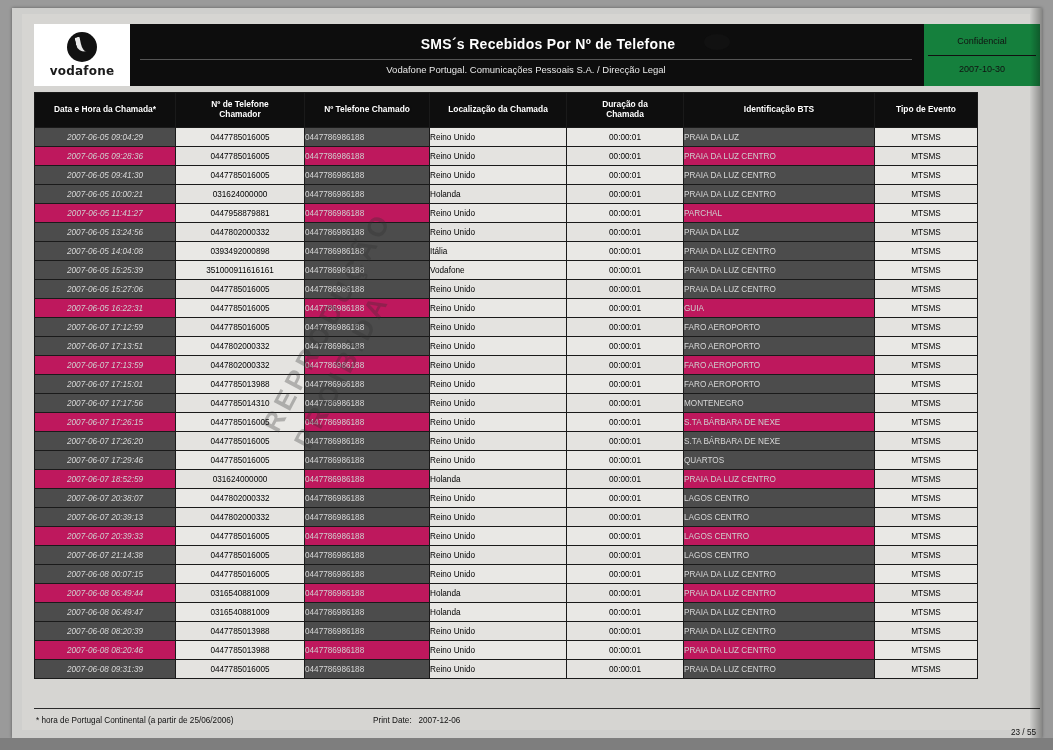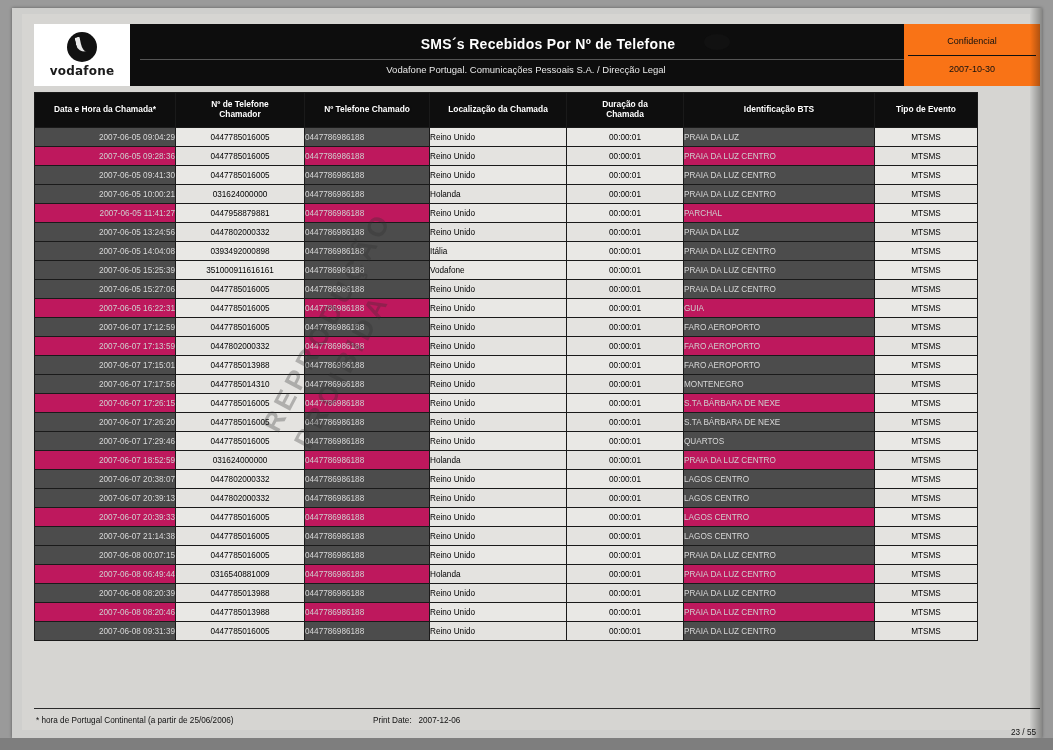--- a/index.html
+++ b/index.html
@@ -102,22 +102,22 @@
   .title-rule {
     position: absolute;
     left: 10px; right: 10px;
     top: 35px;
     height: 1px;
     background: #555;
   }
   .conf-box {
     position: absolute;
     right: 0; top: 0;
-    width: 136px; height: 62px;
-    background: #f97316;
+    width: 116px; height: 62px;
+    background: #15803d;
     color: #111;
     font-size: 9px;
     text-align: center;
   }
   .conf-box .c1 { margin-top: 12px; }
   .conf-box .c2 { margin-top: 18px; }
   .conf-rule {
     position: absolute;
     left: 4px; right: 4px; top: 31px;
     height: 1px; background: #111;
@@ -165,21 +165,21 @@
     text-align: center;
     height: 34px;
     line-height: 1.15;
     padding: 0 16px;
   }
   
   th.smudge {
     color: #3a3a3a;
     text-shadow: 0 0 2px #000;
   }
-  td.c-dt   { width: 108px; padding-left: 3px; text-align: right; }
+  td.c-dt   { width: 108px; padding-left: 3px; text-align: center; font-style: italic; }
   td.c-from { width: 96px;  text-align: center; }
   td.c-to   { width: 92px;  text-align: left; }
   td.c-loc  { width: 104px; padding-left: 4px; text-align: left; }
   td.c-dur  { width: 84px;  text-align: center; }
   td.c-bts  { width: 158px; padding-left: 4px; text-align: left; }
   td.c-ev   { width: 70px;  text-align: center; }
 
   
   td.dark {
     background: #4c4c4c;
@@ -376,20 +376,29 @@
             </tr>
             <tr class="row-alt">
               <td class="c-dt dark">2007-06-07 17:12:59</td>
               <td class="c-from light">0447785016005</td>
               <td class="c-to dark">0447786986188</td>
               <td class="c-loc light">Reino Unido</td>
               <td class="c-dur light">00:00:01</td>
               <td class="c-bts dark">FARO AEROPORTO</td>
               <td class="c-ev light">MTSMS</td>
             </tr>
+            <tr>
+              <td class="c-dt dark">2007-06-07 17:13:51</td>
+              <td class="c-from light">0447802000332</td>
+              <td class="c-to dark">0447786986188</td>
+              <td class="c-loc light">Reino Unido</td>
+              <td class="c-dur light">00:00:01</td>
+              <td class="c-bts dark">FARO AEROPORTO</td>
+              <td class="c-ev light">MTSMS</td>
+            </tr>
             <tr class="row-alt">
               <td class="c-dt darker">2007-06-07 17:13:59</td>
               <td class="c-from light">0447802000332</td>
               <td class="c-to darker">0447786986188</td>
               <td class="c-loc light">Reino Unido</td>
               <td class="c-dur light">00:00:01</td>
               <td class="c-bts darker">FARO AEROPORTO</td>
               <td class="c-ev light">MTSMS</td>
             </tr>
             <tr>
@@ -491,20 +500,29 @@
               <td class="c-bts dark">PRAIA DA LUZ CENTRO</td>
               <td class="c-ev light">MTSMS</td>
             </tr>
             <tr class="row-alt">
               <td class="c-dt darker">2007-06-08 06:49:44</td>
               <td class="c-from light">0316540881009</td>
               <td class="c-to darker">0447786986188</td>
               <td class="c-loc light">Holanda</td>
               <td class="c-dur light">00:00:01</td>
               <td class="c-bts darker">PRAIA DA LUZ CENTRO</td>
+              <td class="c-ev light">MTSMS</td>
+            </tr>
+            <tr>
+              <td class="c-dt dark">2007-06-08 06:49:47</td>
+              <td class="c-from light">0316540881009</td>
+              <td class="c-to dark">0447786986188</td>
+              <td class="c-loc light">Holanda</td>
+              <td class="c-dur light">00:00:01</td>
+              <td class="c-bts dark">PRAIA DA LUZ CENTRO</td>
               <td class="c-ev light">MTSMS</td>
             </tr>
             <tr class="row-alt">
               <td class="c-dt dark">2007-06-08 08:20:39</td>
               <td class="c-from light">0447785013988</td>
               <td class="c-to dark">0447786986188</td>
               <td class="c-loc light">Reino Unido</td>
               <td class="c-dur light">00:00:01</td>
               <td class="c-bts dark">PRAIA DA LUZ CENTRO</td>
               <td class="c-ev light">MTSMS</td>

